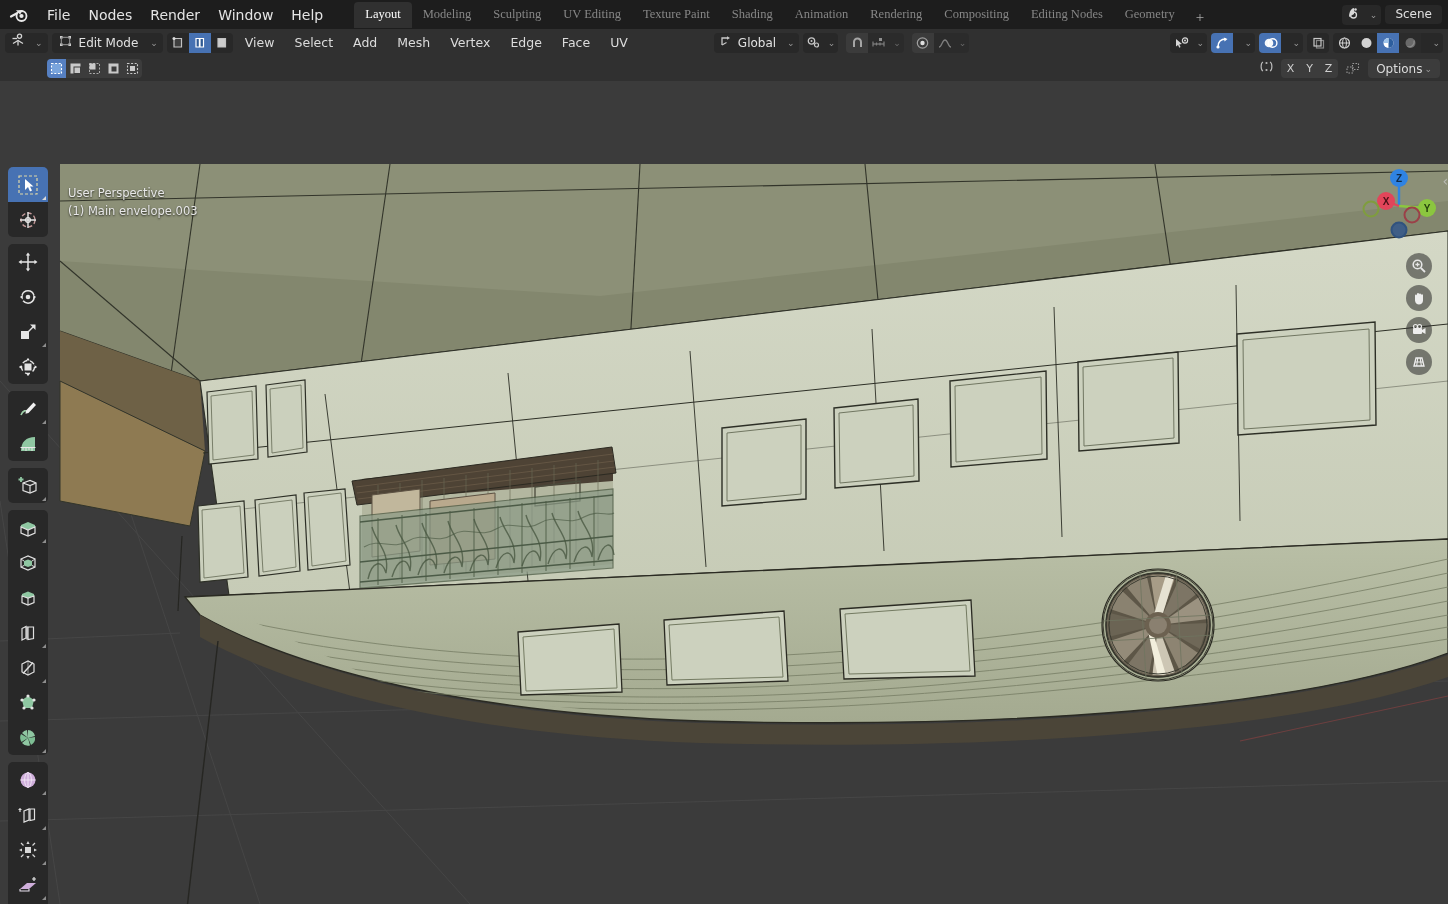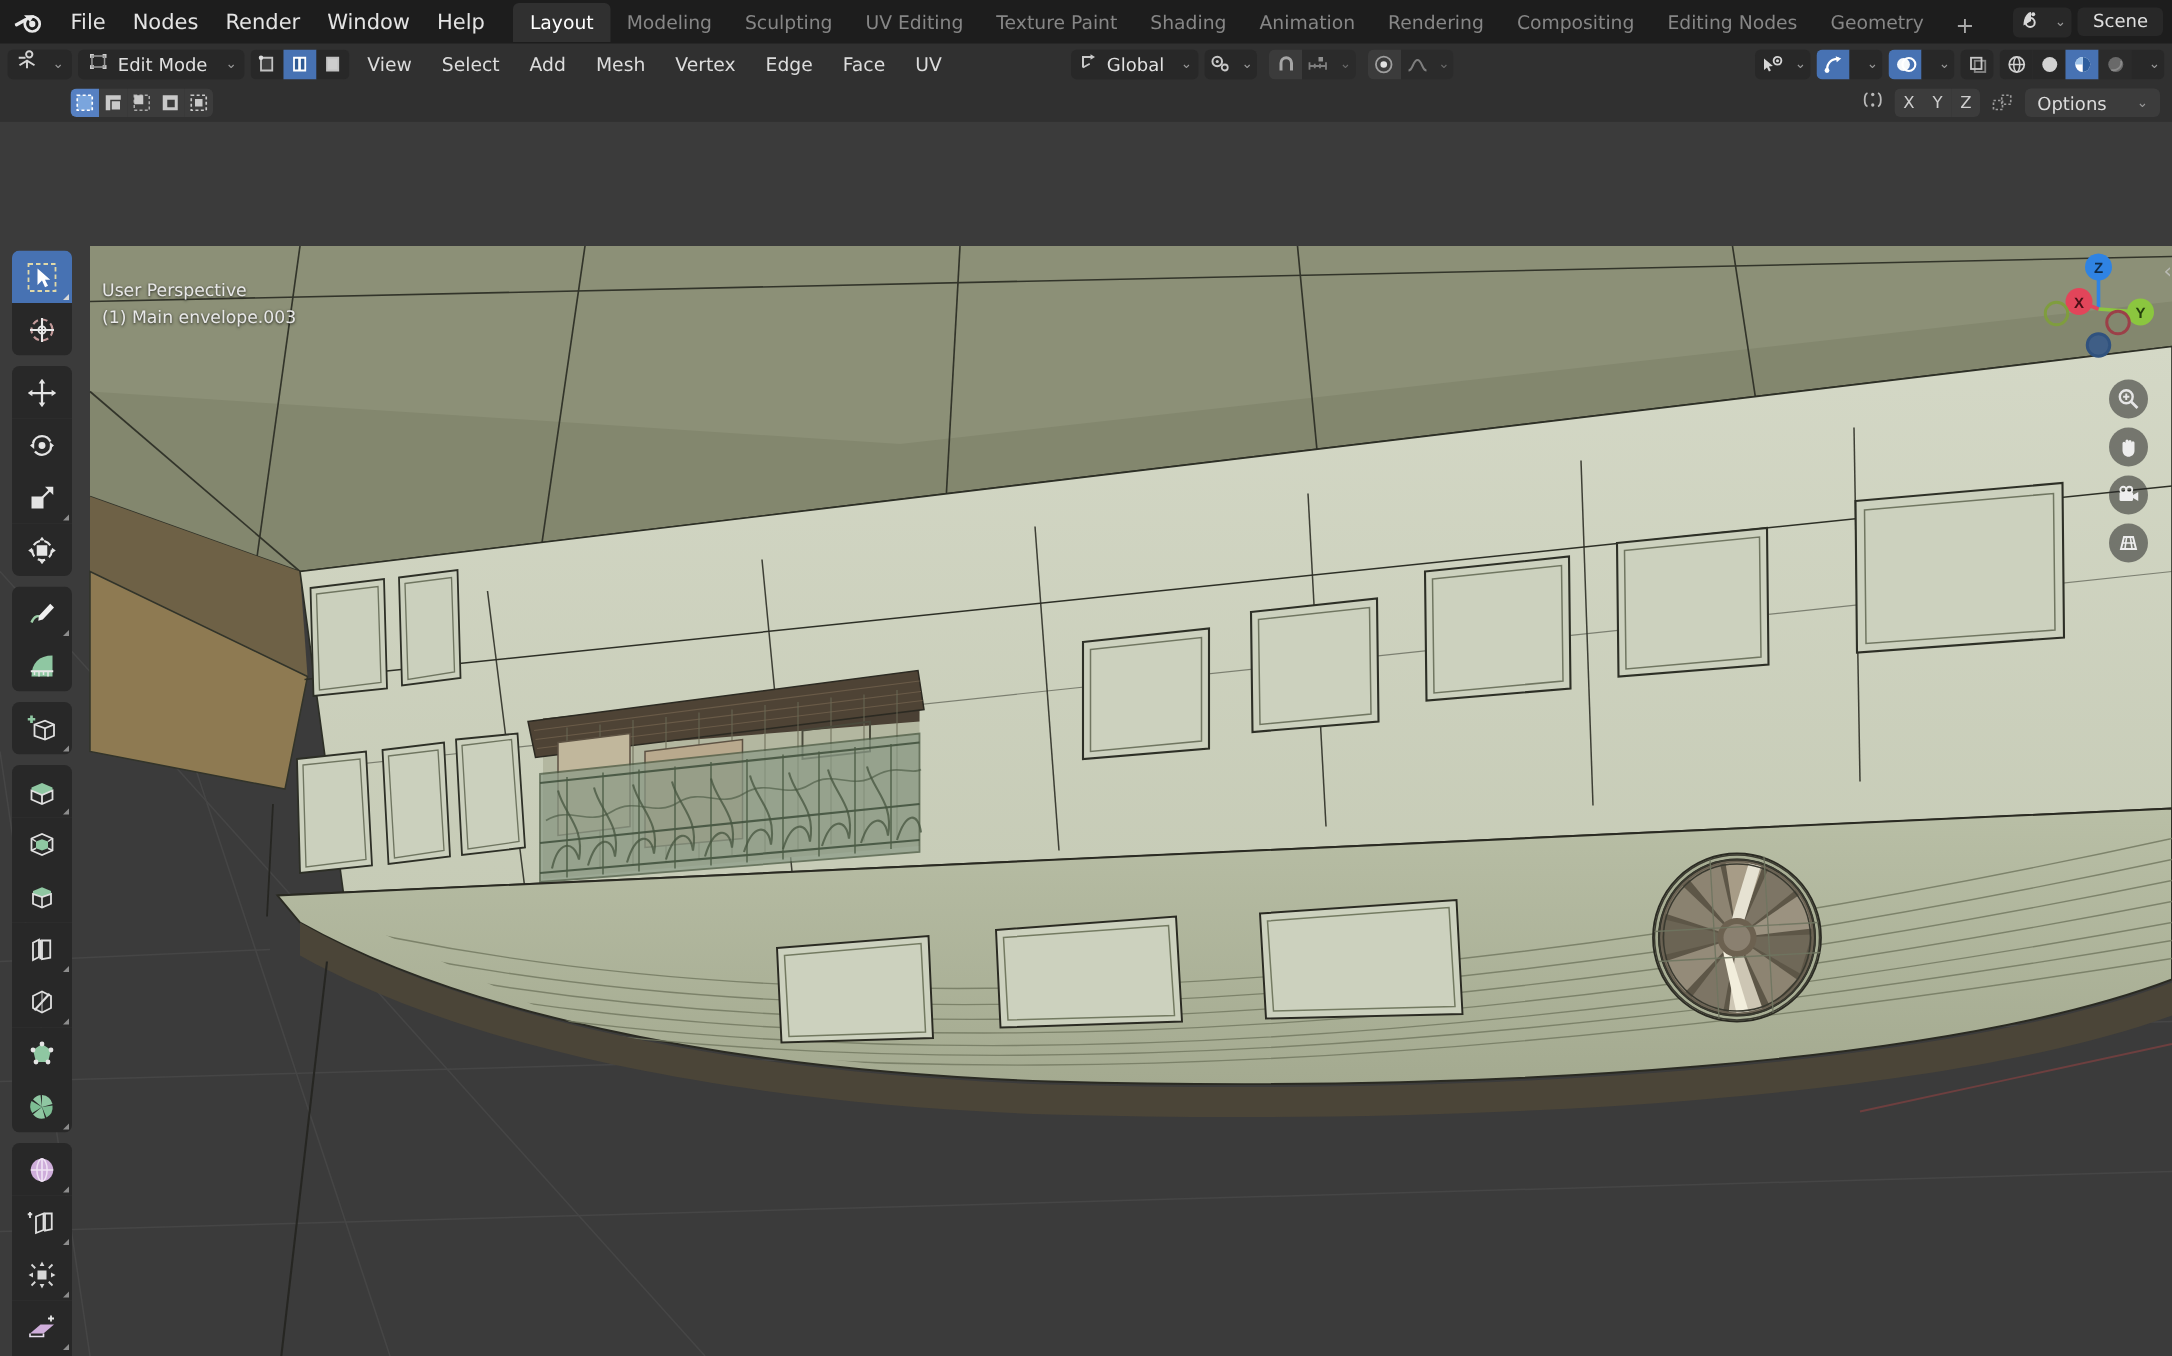--- a/index.html
+++ b/index.html
@@ -4,21 +4,21 @@
 <style>
   * { margin:0; padding:0; box-sizing:border-box; }
   html,body { width:1448px; height:904px; overflow:hidden; background:#1d1d1d;
     font-family:"DejaVu Sans", sans-serif; }
 
   
   #topbar { height:29px; background:#1d1d1d; display:flex; align-items:center;
     padding:0 6px; position:relative; }
   #blender-logo { width:26px; height:20px; display:flex; align-items:center; justify-content:center; margin-right:6px; }
   .menu-item { color:#e4e4e4; font-size:14px; padding:3px 9px; border-radius:3px; white-space:nowrap; cursor:default; }
-  #ws-tabs { display:flex; align-items:flex-end; margin-left:10px; gap:0px; }
+  #ws-tabs { display:flex; align-items:flex-end; margin-left:22px; gap:0px;font-family:Liberation Serif, serif; }
   .ws-tab { color:#868686; font-size:12.5px; padding:5px 11px 6px; white-space:nowrap; cursor:default;
     border-radius:4px 4px 0 0; }
   .ws-tab.active { color:#ffffff; background:#303030; }
   .ws-plus { color:#a8a8a8; font-size:15px; padding:2px 10px; cursor:default; }
   #topbar-right { position:absolute; right:6px; top:0; height:29px; display:flex; align-items:center; gap:4px; }
   .scene-ctrl { display:flex; align-items:center; background:#282828; border-radius:4px; height:20px; padding:0 4px; gap:3px;}
   .scene-name { background:#282828; color:#e0e0e0; font-size:12px; padding:2px 10px 3px; border-radius:4px; }
 
   
   #toolheader { height:27px; background:#303030; display:flex; align-items:center; padding:0 5px; gap:4px; position:relative; }
@@ -42,21 +42,21 @@
   #toolheader-right { position:absolute; right:5px; top:0; height:27px; display:flex; align-items:center; gap:4px; }
 
   
   #viewheader { height:25px; background:#303030; display:flex; align-items:center; padding:0 8px; gap:3px; position:relative; }
   .vh-seg { width:19px; height:19px; background:#3c3c3c; display:flex; align-items:center; justify-content:center;}
   .vh-seg.on { background:#5680c2; }
   #viewheader-right { position:absolute; right:8px; top:0; height:25px; display:flex; align-items:center; gap:2px; }
   .axis-btn { width:19px; height:19px; background:#3c3c3c; color:#cfcfcf; font-size:11px;
     display:flex; align-items:center; justify-content:center; }
   .opt-btn { height:19px; background:#3c3c3c; border-radius:4px; color:#dcdcdc; font-size:12px;
-    display:flex; align-items:center; gap:20px; padding:0 8px; }
+    display:flex; align-items:center; gap:2px; padding:0 8px; }
 
   
   #viewport { position:relative; width:1448px; height:823px; background:#3b3b3b; overflow:hidden; }
   #vp-svg { position:absolute; inset:0; }
   #vp-overlay-text { position:absolute; left:68px; top:103px; color:#e8e8e8; font-size:11.5px; line-height:18px;
     text-shadow:0 1px 2px rgba(0,0,0,.8); pointer-events:none; }
 
   
   #lefttools { position:absolute; left:8px; top:86px; width:40px; display:flex; flex-direction:column; }
   .tgroup { display:flex; flex-direction:column; margin-bottom:7px; border-radius:5px; overflow:hidden; }

